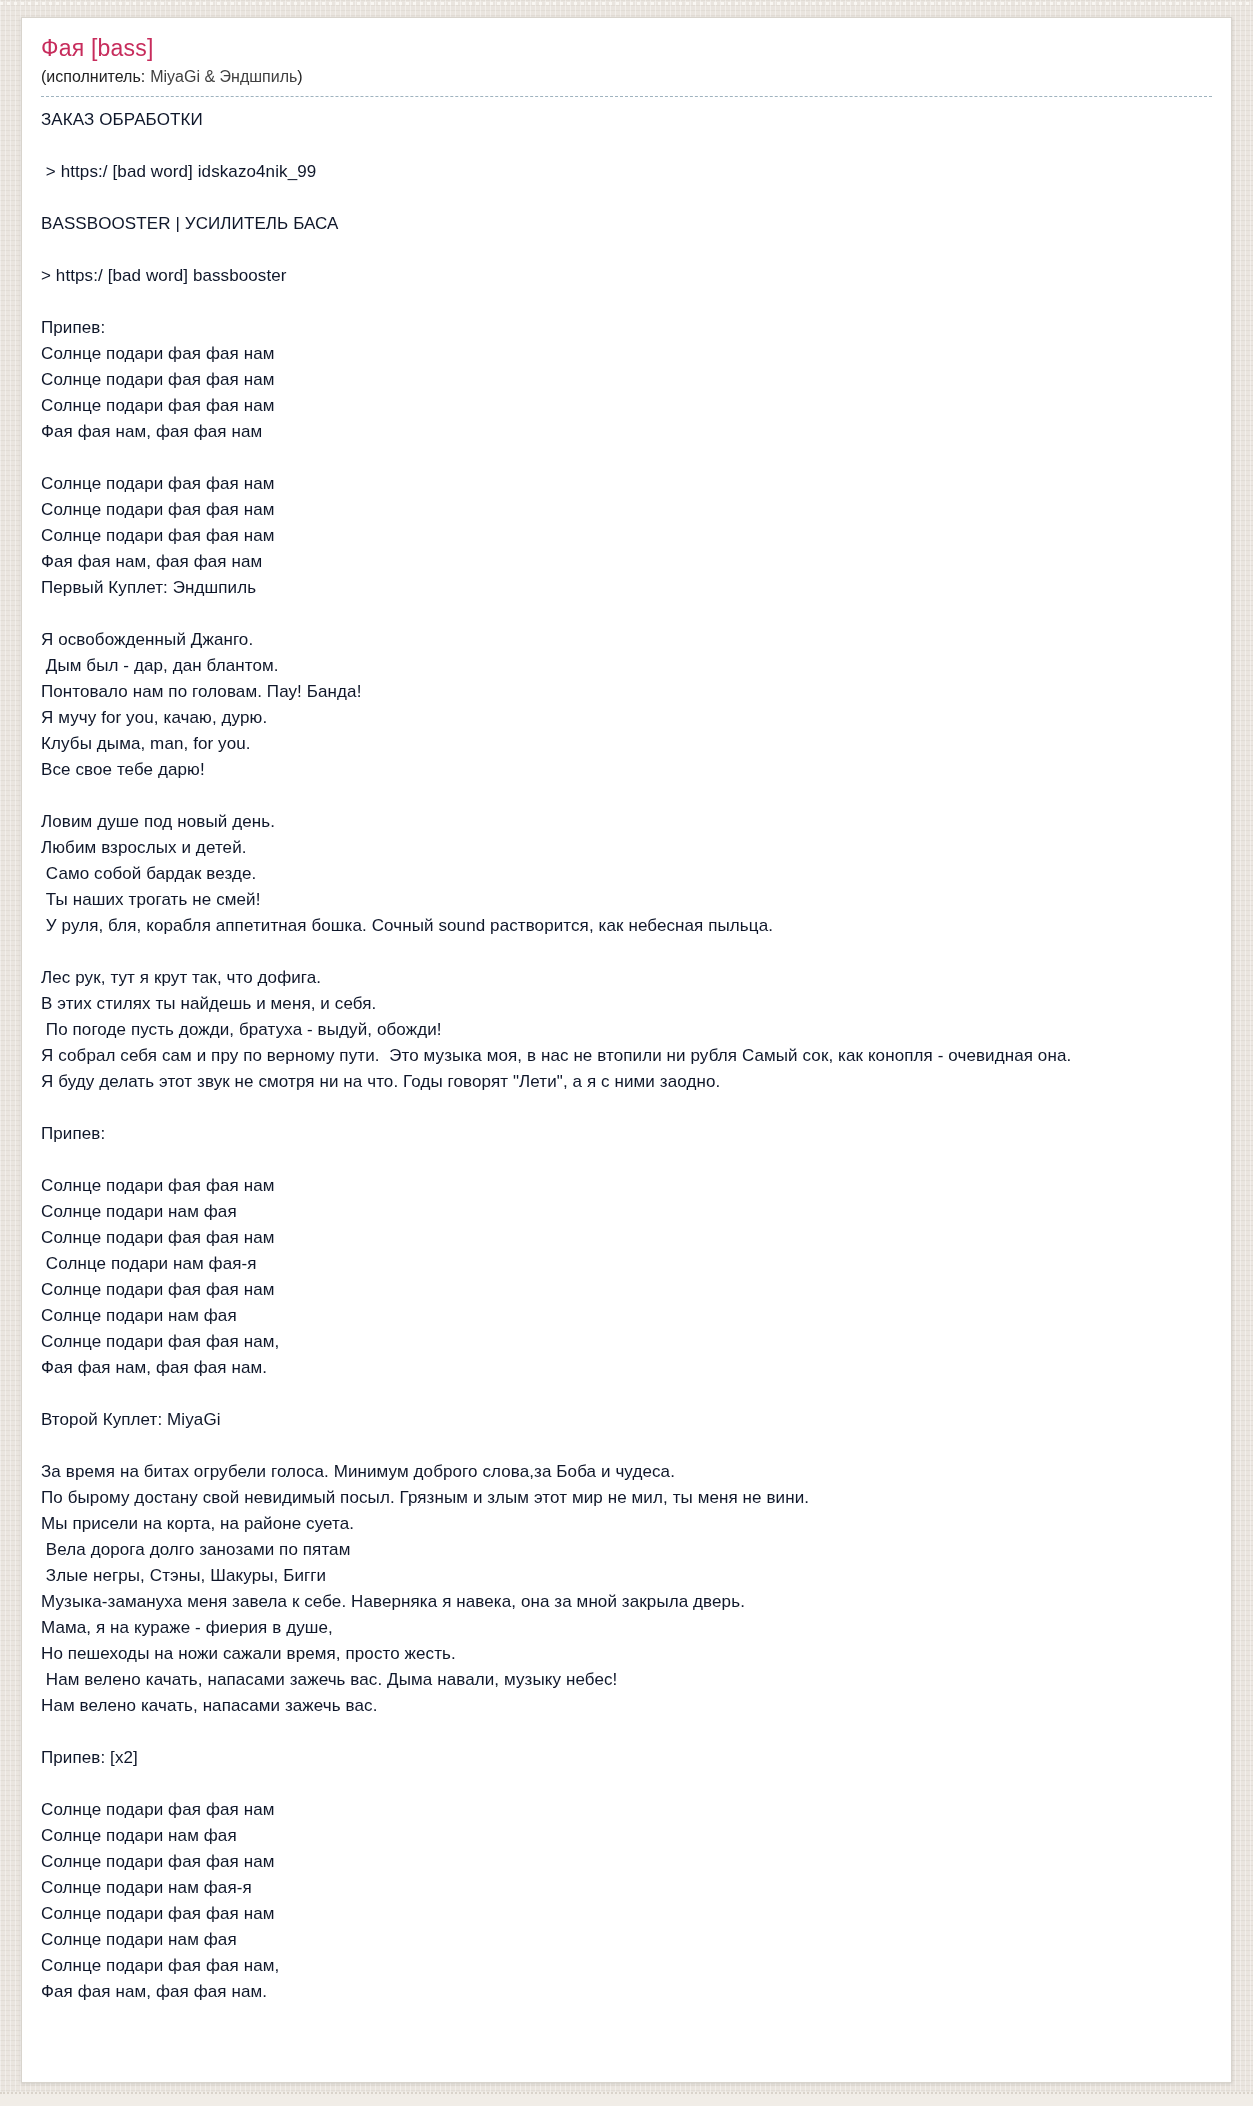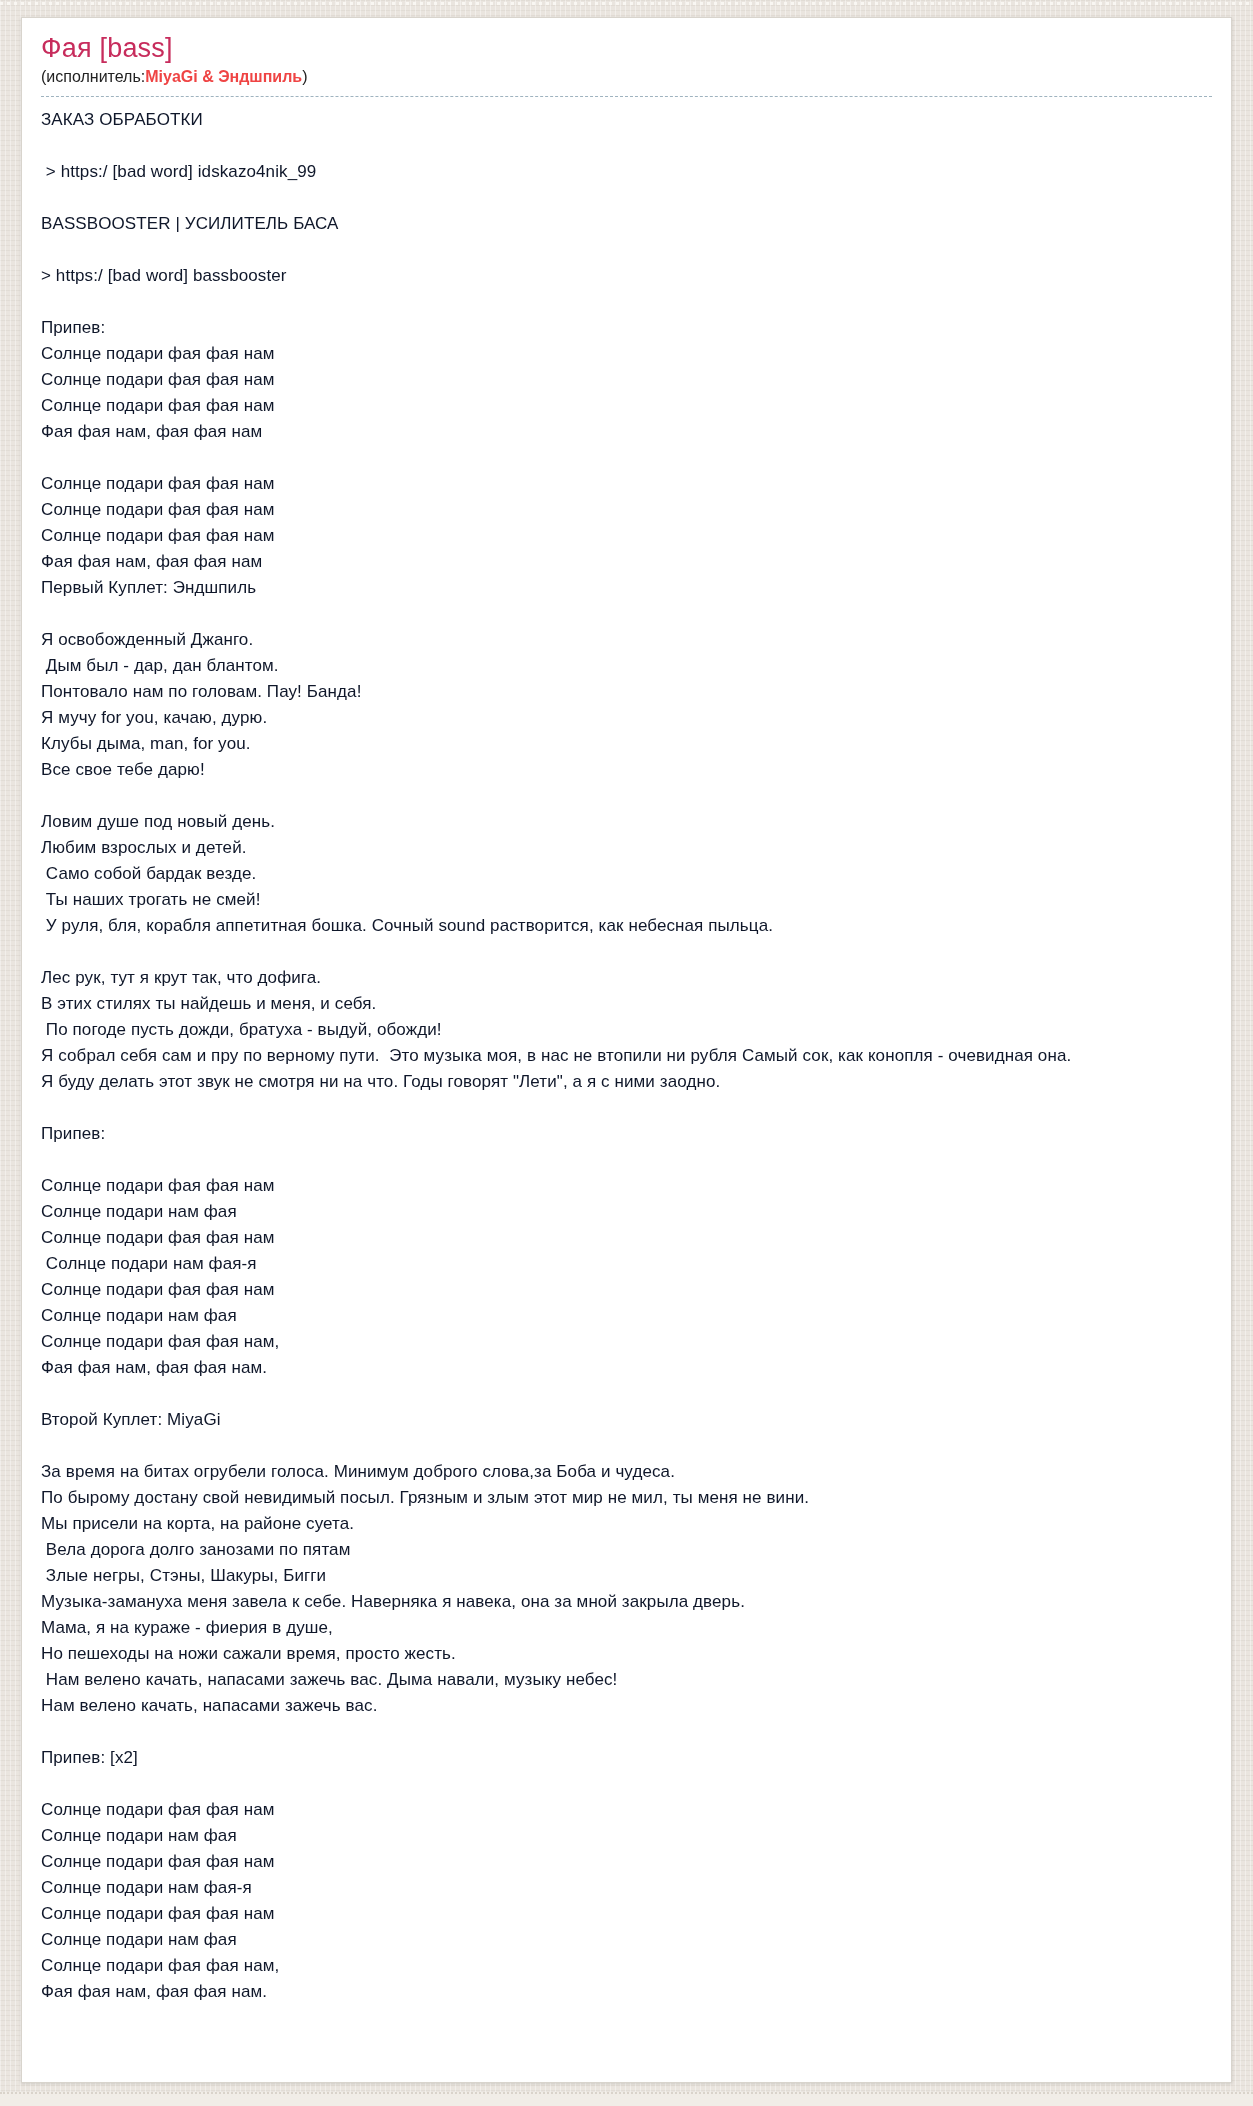--- a/index.html
+++ b/index.html
@@ -41,41 +41,40 @@
     height: 2066px;
     box-sizing: border-box;
     background: #ffffff;
     border: 1px solid #d8d4cd;
     box-shadow: 0 1px 3px rgba(0,0,0,0.12);
     padding: 16px 19px 10px 19px;
     overflow: hidden;
   }
   .title {
     margin: 0 0 4px 0;
-    font-size: 27px;
+    font-size: 23px;
     font-weight: normal;
     line-height: 28px;
     color: #c72c5c;
     letter-spacing: 0.2px;
   }
   .artist {
     display: flex;
     align-items: baseline;
     font-size: 16px;
     line-height: 22px;
     color: #222222;
     padding-bottom: 8px;
     border-bottom: 1px dashed #9fb3bf;
   }
-  .artist .prefix { }
+  .artist .prefix { margin-right: 5px; }
   .artist-link {
-    color: #ef4444;
+    color: #404040;
     text-decoration: none;
     cursor: pointer;
-    font-weight: bold;
   }
   .lyrics {
     margin-top: 10px;
     color: #0f172a;
   }
   .lyrics .line {
     font-size: 17px;
     line-height: 26px;
     min-height: 26px;
     white-space: pre;

